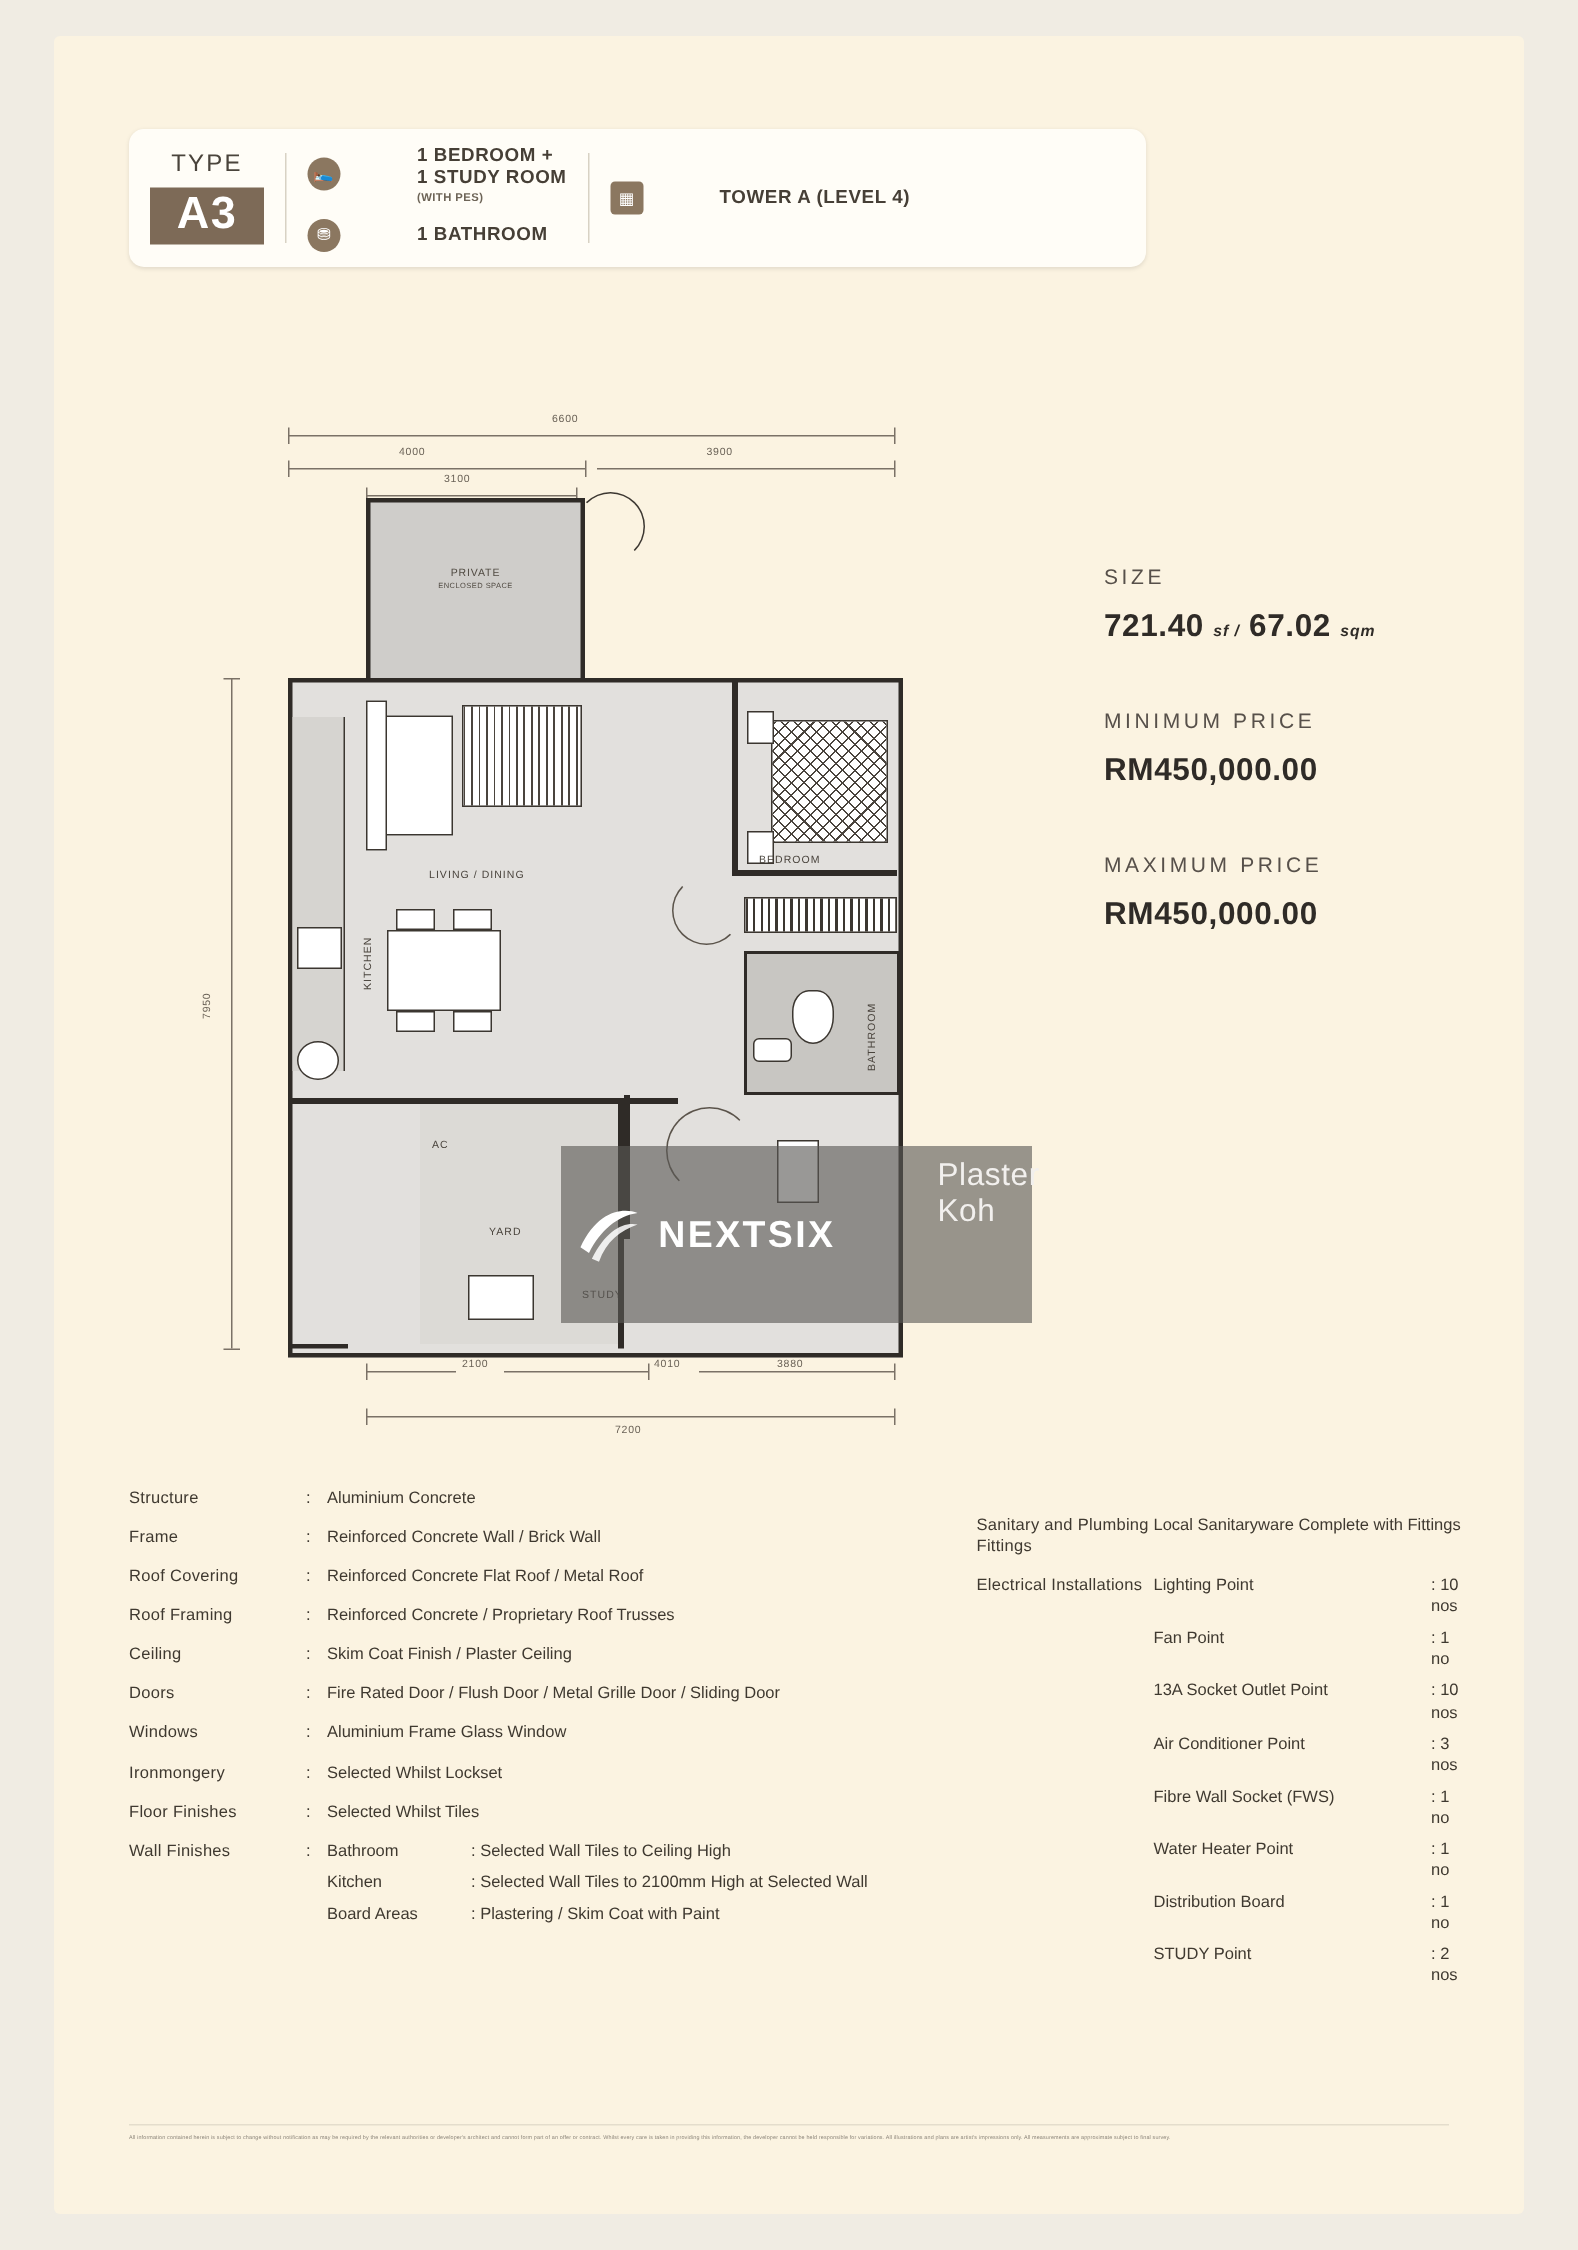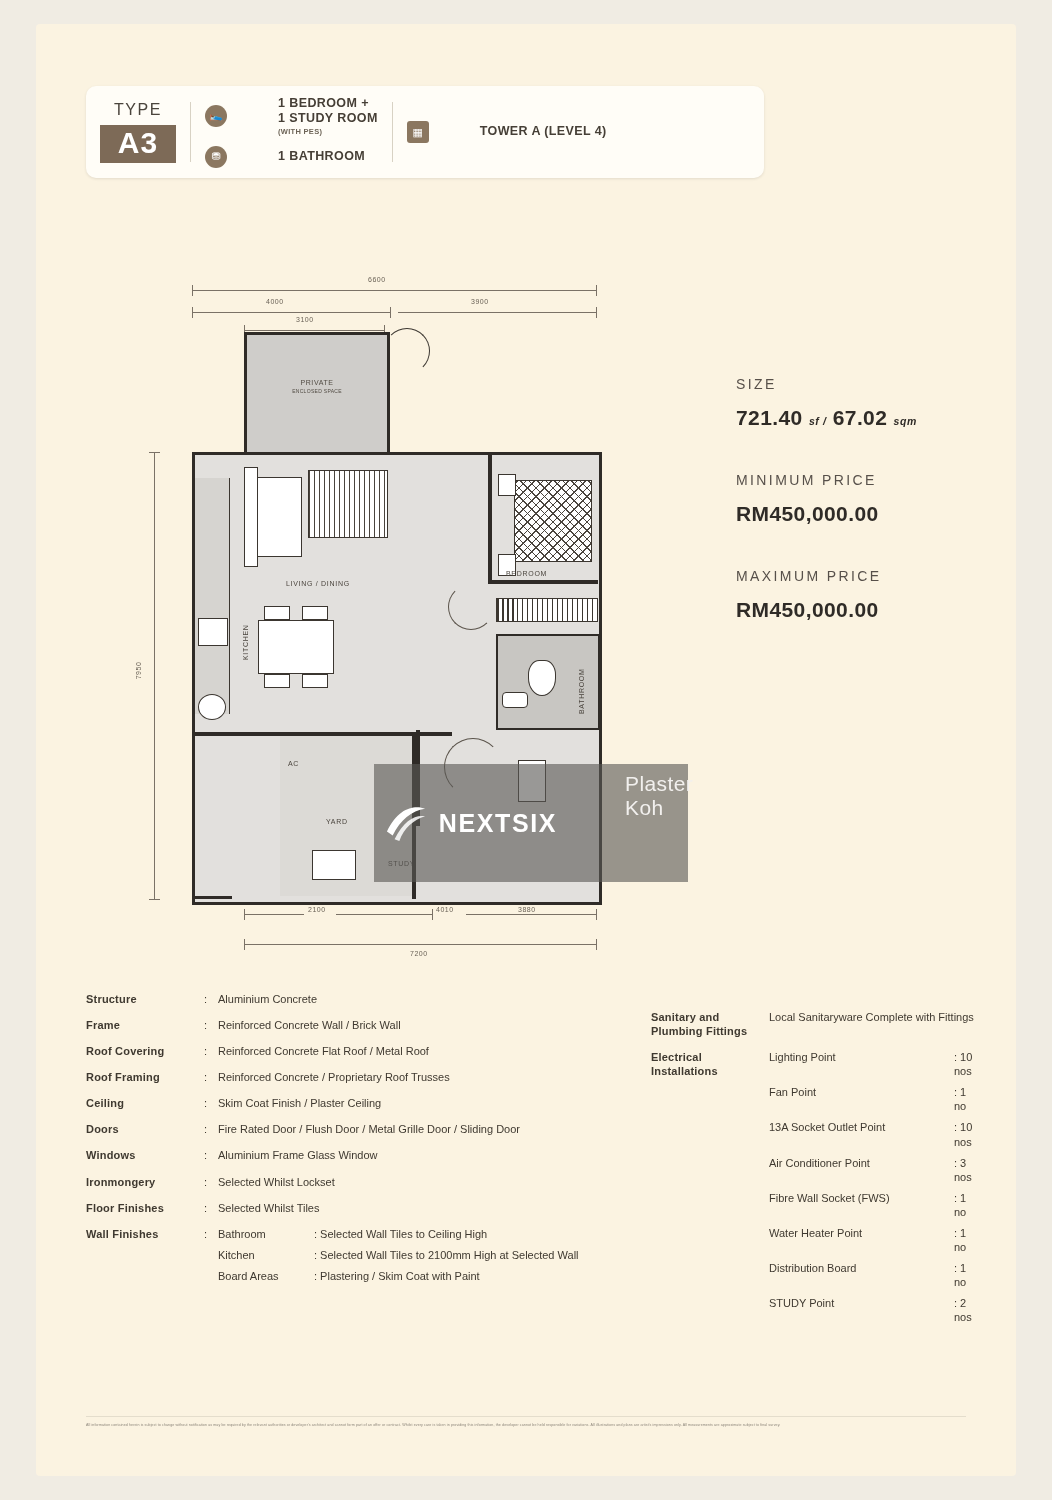--- a/index.html
+++ b/index.html
@@ -95,21 +95,21 @@
   .wm-top{display:flex;align-items:center;gap:10px;}
   .wm-brand{color:#fff;font-size:25px;font-weight:bold;letter-spacing:1.6px;}
   .wm-name{color:#f2f0ee;font-size:21px;letter-spacing:.4px;margin-top:8px;margin-left:68px;}
   .swoosh{width:46px;height:40px;}
 
   
   .specs{position:absolute;left:50px;top:968px;width:890px;font-size:11px;color:#3f3930;}
   .spec-left{position:absolute;left:0;top:0;width:560px;}
   .spec-right{position:absolute;left:565px;top:18px;width:330px;}
   .srow{display:flex;margin-bottom:12px;line-height:1.28;}
-  .skey{width:118px;font-weight:bold;letter-spacing:.2px;flex:0 0 auto;}
+  .skey{width:118px;font-weight:normal;letter-spacing:.2px;flex:0 0 auto;}
   .scolon{width:14px;flex:0 0 auto;}
   .sval{flex:1;}
   .sub{display:flex;margin-bottom:7px;}
   .subk{width:96px;flex:0 0 auto;}
   .subv{flex:1;}
   .erow{display:flex;margin-bottom:7px;}
   .ek{width:185px;flex:0 0 auto;}
   .ev{flex:1;}
 
   .footnote{

